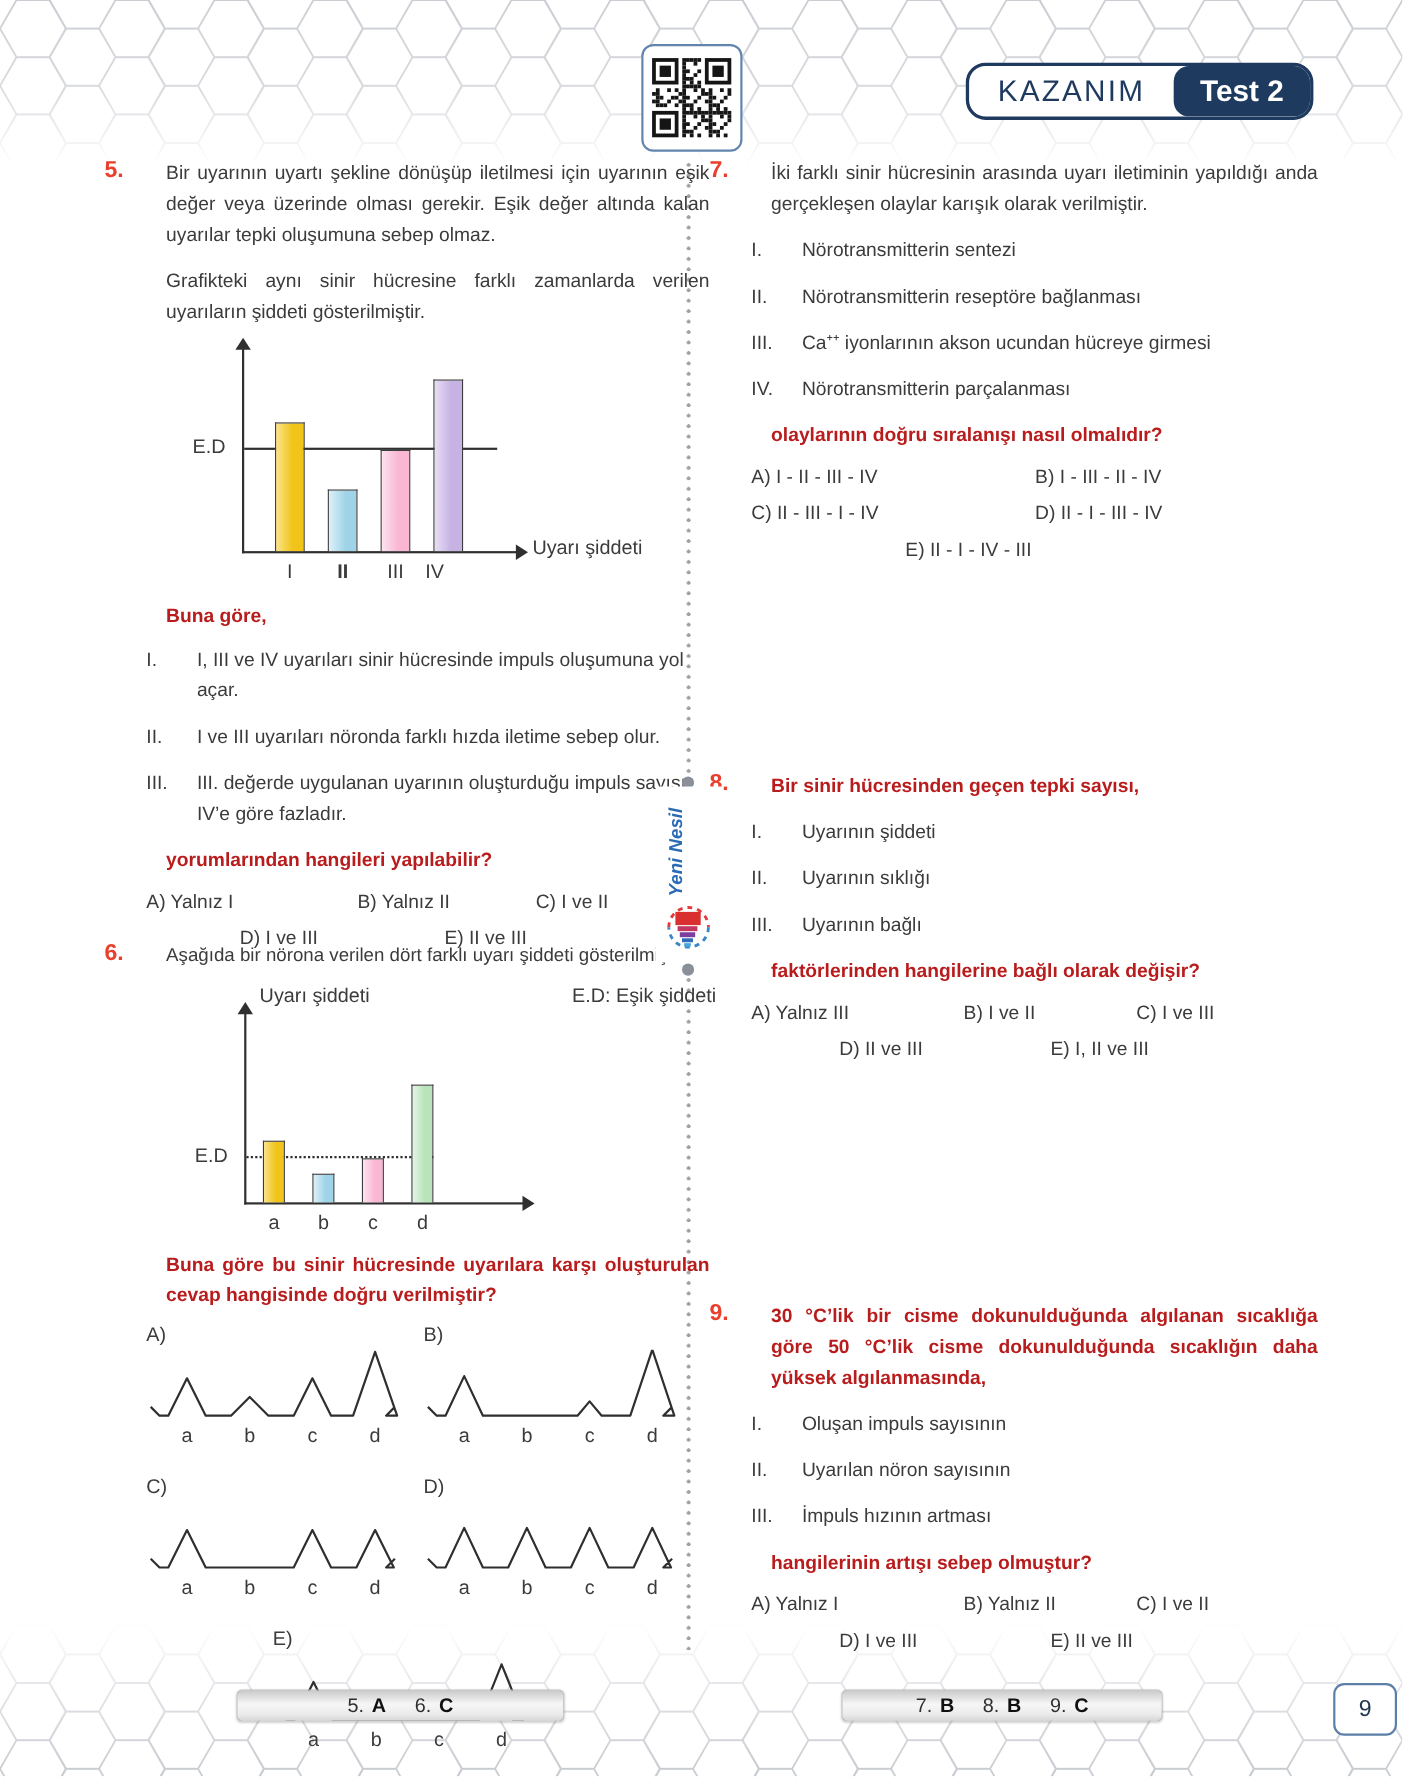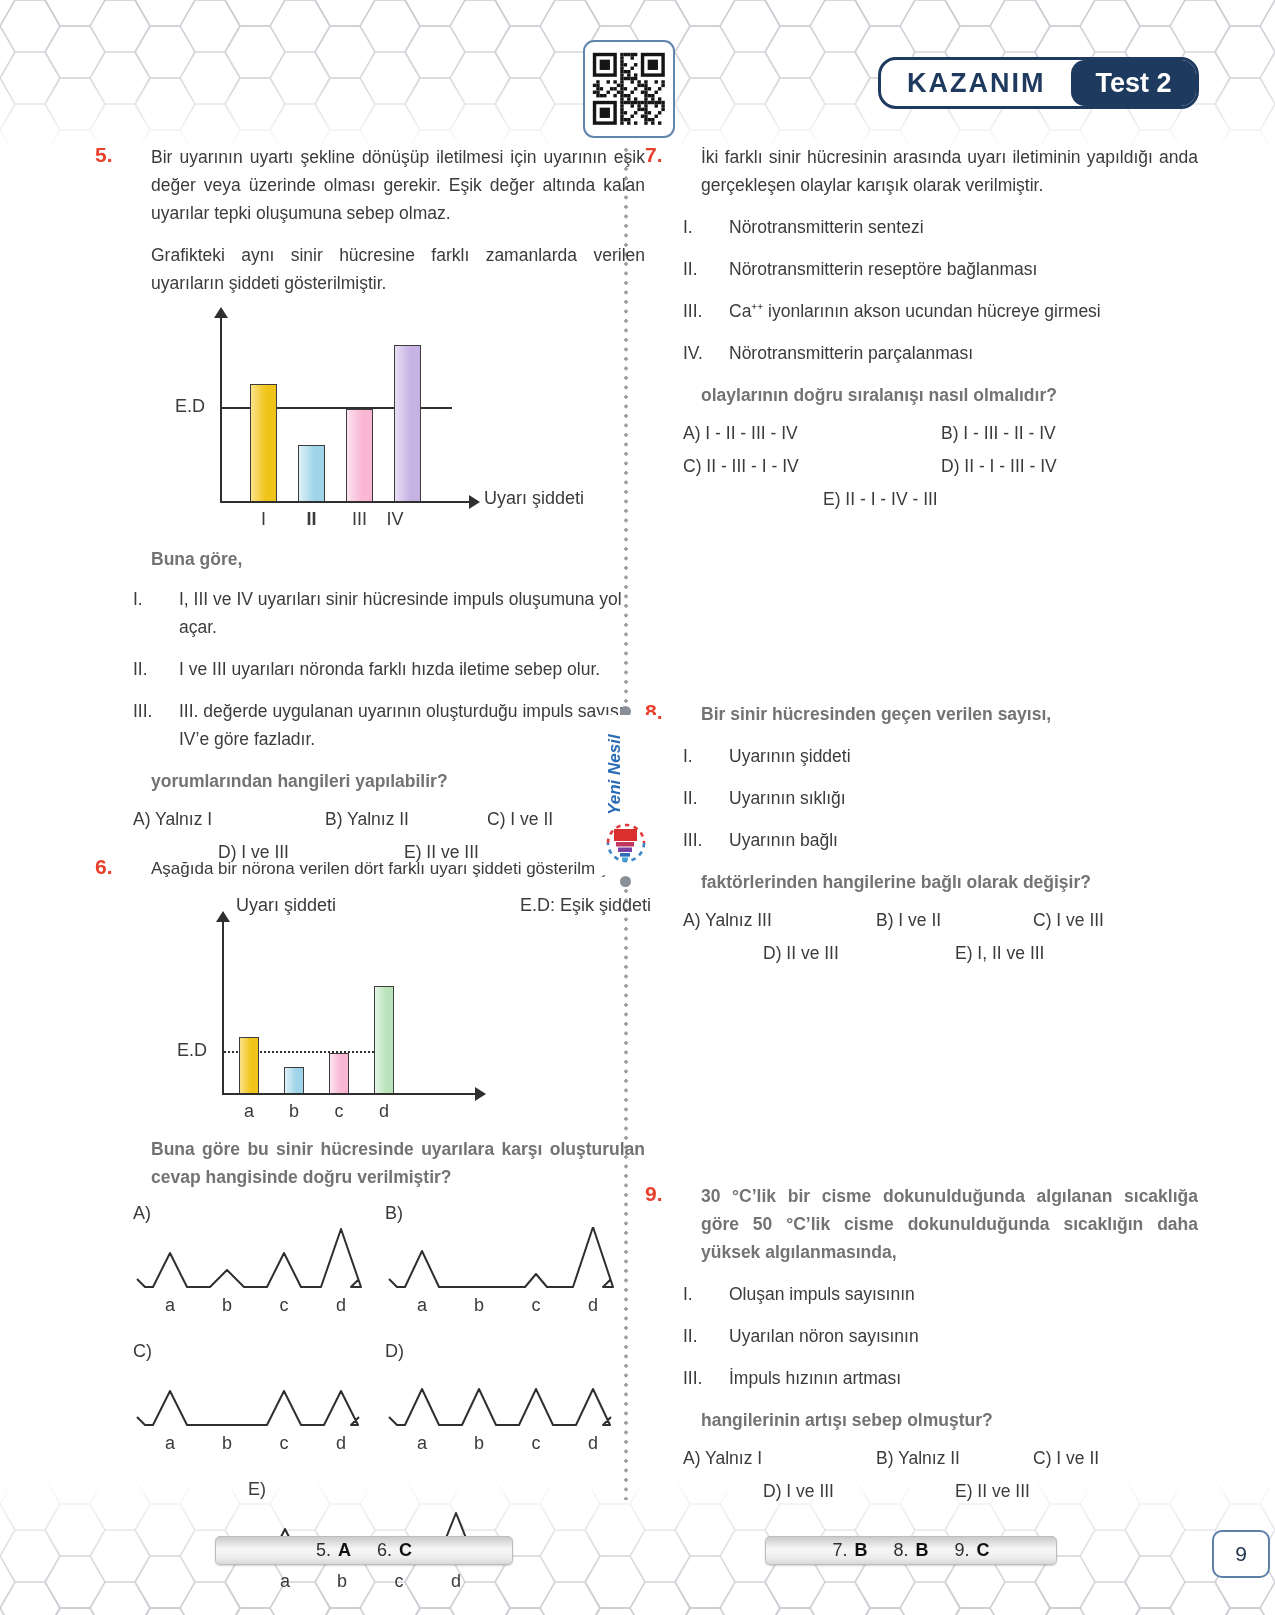--- a/index.html
+++ b/index.html
@@ -7,39 +7,39 @@
     width:1275px;height:1615px;position:relative;background:#fff;
     font-family:"Liberation Sans",sans-serif;color:#3b3b3b;overflow:hidden;
   }
   .hexband{position:absolute;left:0;z-index:0}
   
   .qr-card{position:absolute;left:583px;top:40px;width:88px;height:94px;background:#fff;
     border:2px solid #6285ad;border-radius:11px;z-index:2;display:flex;align-items:center;justify-content:center}
   .badge{position:absolute;left:878px;top:57px;height:46px;display:flex;z-index:2;
     border:3px solid #1e3a5f;border-radius:18px;overflow:hidden;background:#fff}
   .badge-left{display:flex;align-items:center;padding:0 26px;color:#1e3a5f;
-    font-size:27px;font-weight:bold;letter-spacing:2px}
+    font-size:27px;font-weight:normal;letter-spacing:2px}
   .badge-right{display:flex;align-items:center;padding:0 24px;background:#1e3a5f;color:#fff;
     font-size:27px;font-weight:bold;border-top-left-radius:14px;border-bottom-left-radius:14px}
   
   .divider{position:absolute;left:624px;top:148px;width:4px;height:1352px;z-index:1;
     background-image:radial-gradient(circle at 2px 2px,#9aa0a6 1.6px,rgba(0,0,0,0) 1.9px);
     background-size:4px 9.5px;background-repeat:repeat-y}
   .bigdot{position:absolute;left:620px;width:11px;height:11px;border-radius:50%;background:#8a9097;z-index:2}
   .brand{position:absolute;left:596px;top:715px;width:60px;height:160px;background:#fff;z-index:2}
   .brand-text{position:absolute;left:9px;top:100px;transform:rotate(-90deg);transform-origin:0 0;
     color:#2a6cb4;font-weight:bold;font-style:italic;font-size:17px;white-space:nowrap}
   .brand-logo{position:absolute;left:8px;top:106px}
   
   .q{position:absolute;z-index:1}
   .qnum{position:absolute;left:0;top:0;color:#e8402c;font-weight:bold;font-size:21px}
   .qbody{margin-left:38px;font-size:17.5px;line-height:28px}
   .q p{margin:0 18px 14px}
   .just{text-align:justify}
-  .bold{font-weight:bold;color:#737373}
+  .bold{font-weight:bold;color:#b91c1c}
   .nowrap{white-space:nowrap}
   .item{display:flex;margin:0 0 14px}
   .rn{width:46px;flex:none}
   .it{flex:1}
   .optrow{position:relative;height:33px}
   .optrow span{position:absolute;top:0;white-space:nowrap}
   
   .chart{position:relative;border-left:2.4px solid #2f2f2f;border-bottom:2.4px solid #2f2f2f}
   .bar{position:absolute;bottom:0;box-sizing:border-box;border:1.6px solid #3d3d3d;border-bottom:none;z-index:2}
   .cat{position:absolute;bottom:-32px;width:30px;text-align:center;font-size:18px;z-index:2}
@@ -420,21 +420,21 @@
     </div>
     <div class="optrow">
       <span style="left:140px">E) II - I - IV - III</span>
     </div>
   </div>
 </section>
 
 <section class="q" style="left:645px;top:700px;width:571px">
   <div class="qnum">8.</div>
   <div class="qbody">
-    <p class="bold">Bir sinir hücresinden geçen verilen sayısı,</p>
+    <p class="bold">Bir sinir hücresinden geçen tepki sayısı,</p>
     <div class="item">
       <span class="rn">I.</span>
       <span class="it">Uyarının şiddeti</span>
     </div>
     <div class="item">
       <span class="rn">II.</span>
       <span class="it">Uyarının sıklığı</span>
     </div>
     <div class="item">
       <span class="rn">III.</span>

